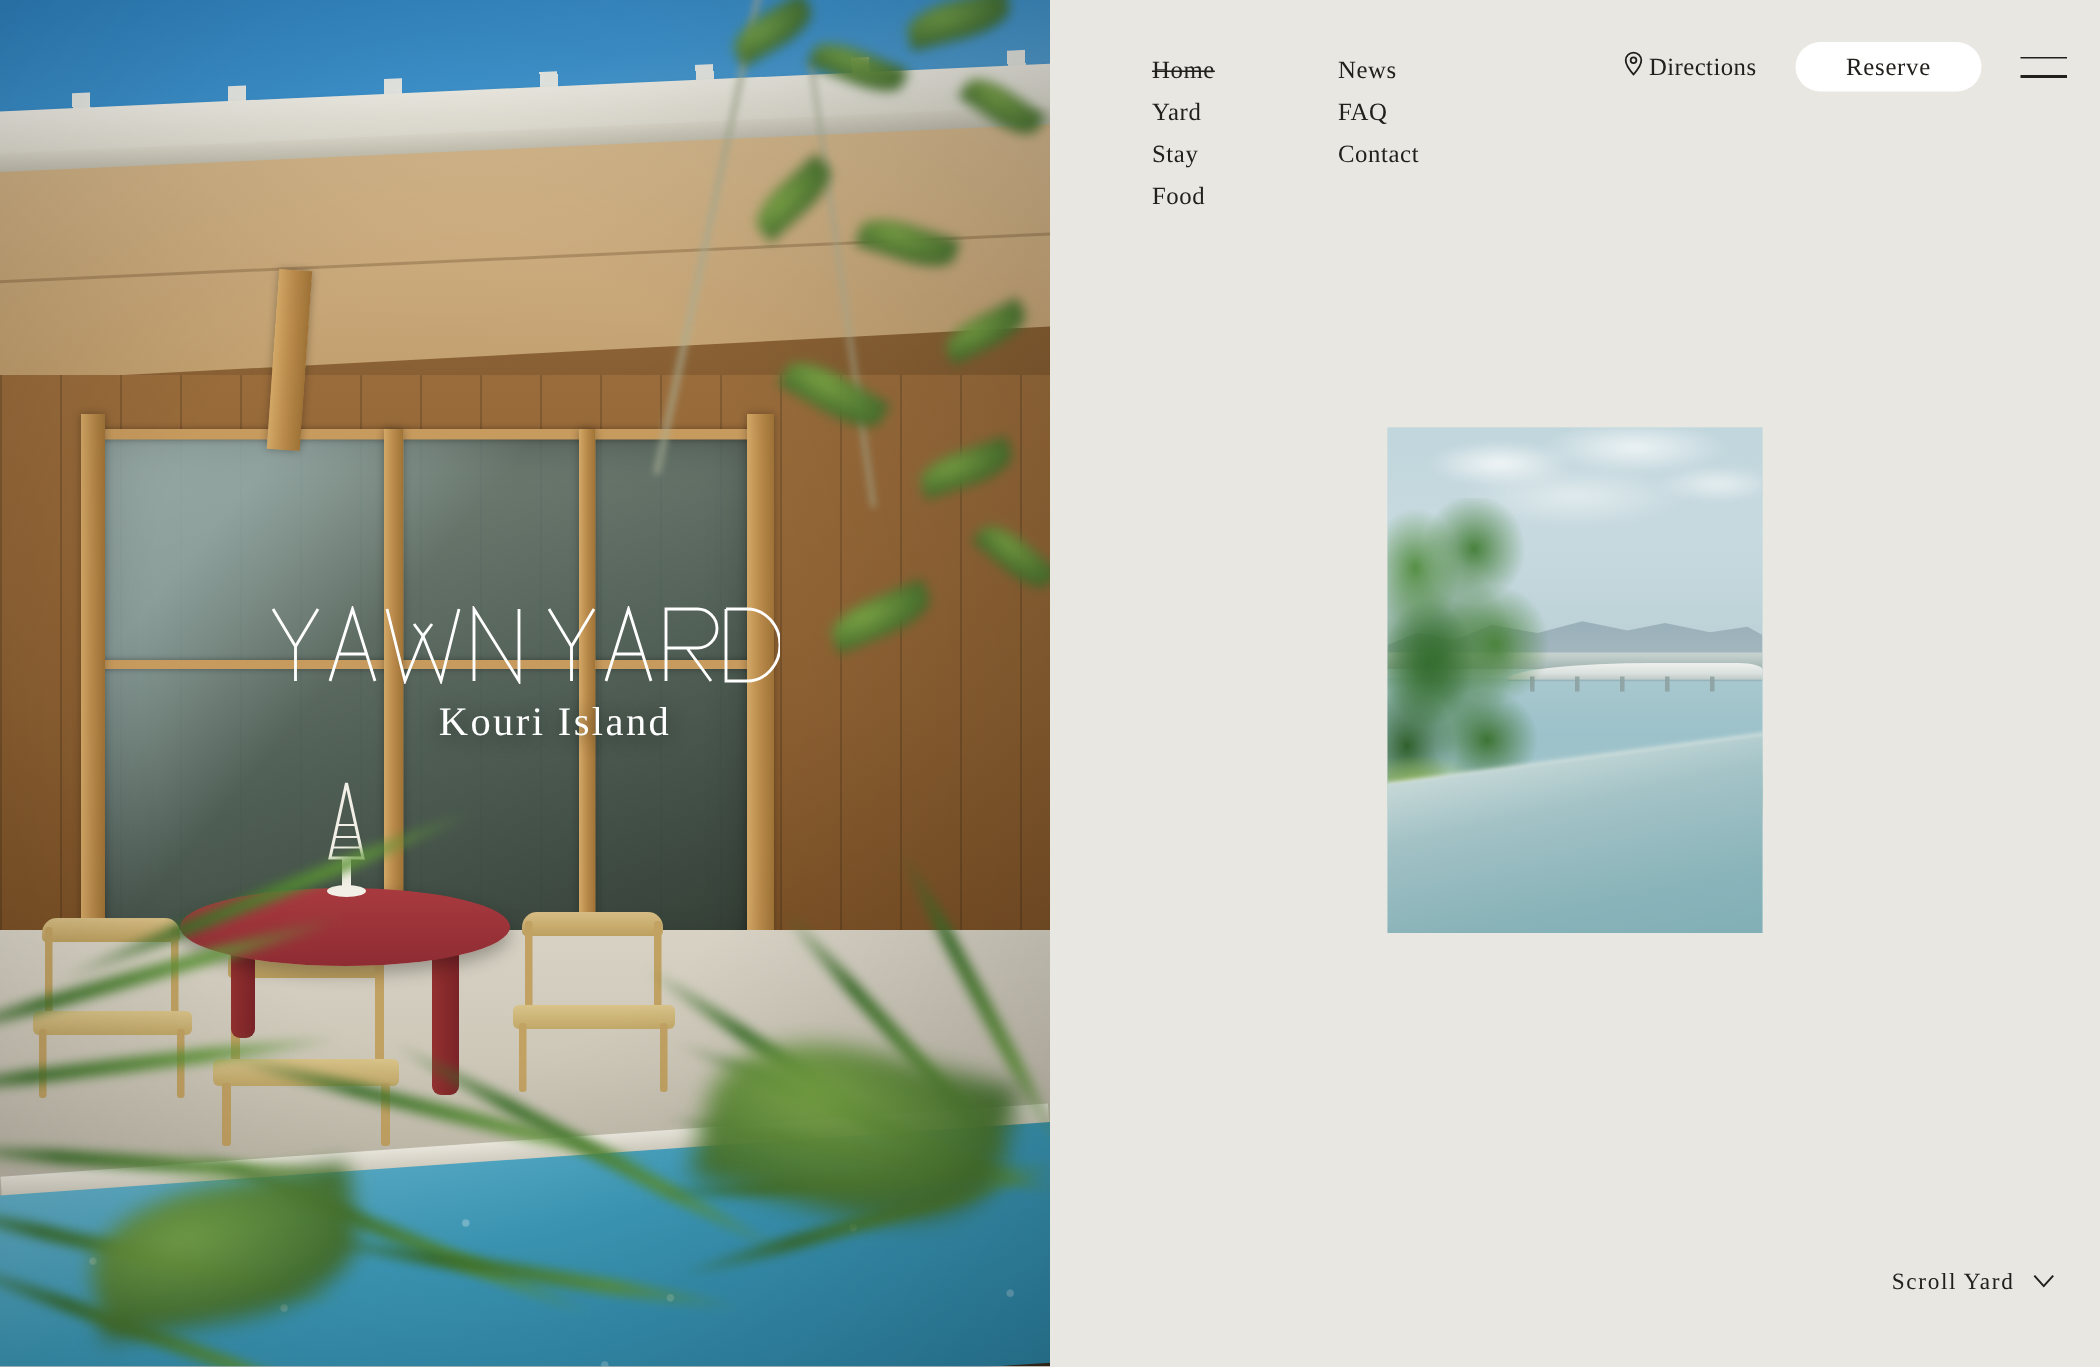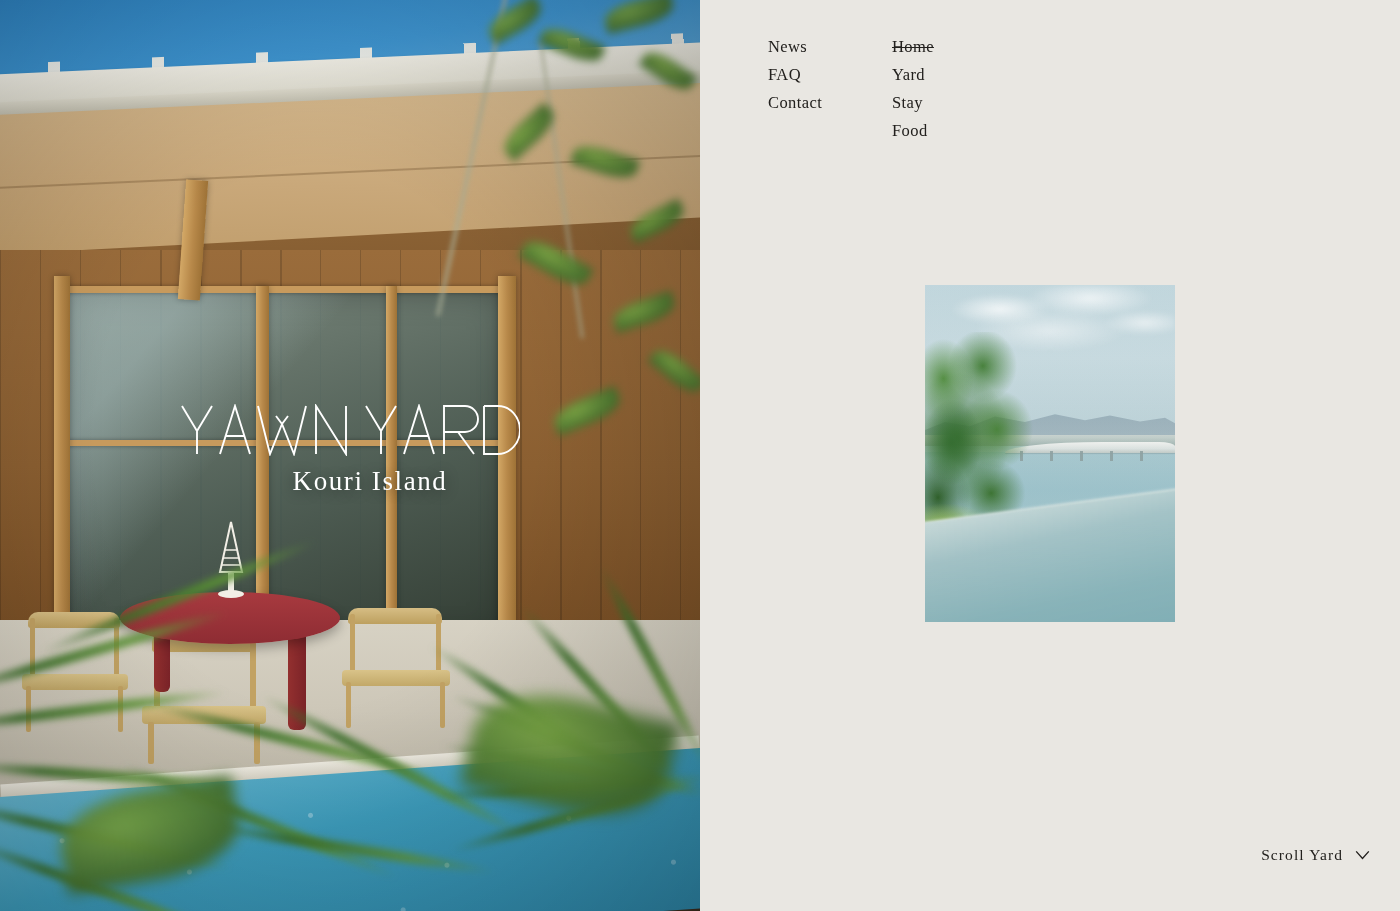--- a/index.html
+++ b/index.html
@@ -445,32 +445,50 @@
       <div class="hero-sub">Kouri Island</div>
     </div>
   </section>
 
   <section class="panel">
 
     <header class="topbar">
 
       <nav class="nav-cols">
         <div class="nav-col">
-          <a class="nav-link" href="#">News</a>
-          <a class="nav-link" href="#">FAQ</a>
-          <a class="nav-link" href="#">Contact</a>
-        </div>
-        <div class="nav-col">
           <a class="nav-link active" href="#">Home</a>
           <a class="nav-link" href="#">Yard</a>
           <a class="nav-link" href="#">Stay</a>
           <a class="nav-link" href="#">Food</a>
         </div>
+        <div class="nav-col">
+          <a class="nav-link" href="#">News</a>
+          <a class="nav-link" href="#">FAQ</a>
+          <a class="nav-link" href="#">Contact</a>
+        </div>
       </nav>
 
+      <div class="top-right">
+        <a class="directions" href="#">
+          <span class="pin-icon">
+            <svg width="14" height="17" viewBox="0 0 14 17" aria-hidden="true">
+              <path d="M7 1.1C4.1 1.1 1.8 3.4 1.8 6.2c0 3.7 4.3 8.4 5.2 9.4.9-1 5.2-5.7 5.2-9.4C12.2 3.4 9.9 1.1 7 1.1z" fill="none" stroke="#22201D" stroke-width="1.2"></path>
+              <circle cx="7" cy="6.2" r="1.9" fill="none" stroke="#22201D" stroke-width="1.2"></circle>
+            </svg>
+          </span>
+          <span>Directions</span>
+        </a>
+
+        <button class="reserve-btn">Reserve</button>
+
+        <div class="burger">
+          <span></span>
+          <span></span>
+        </div>
+      </div>
     </header>
 
     <figure class="panel-photo">
       <div class="pp-sky"></div>
       <div class="pp-clouds"></div>
       <div class="pp-mountain"></div>
       <div class="pp-far-shore"></div>
       <div class="pp-sea"></div>
       <div class="pp-bridge"></div>
       <div class="pp-pier" style="left:38%;top:49.2%;height:3%;"></div>

